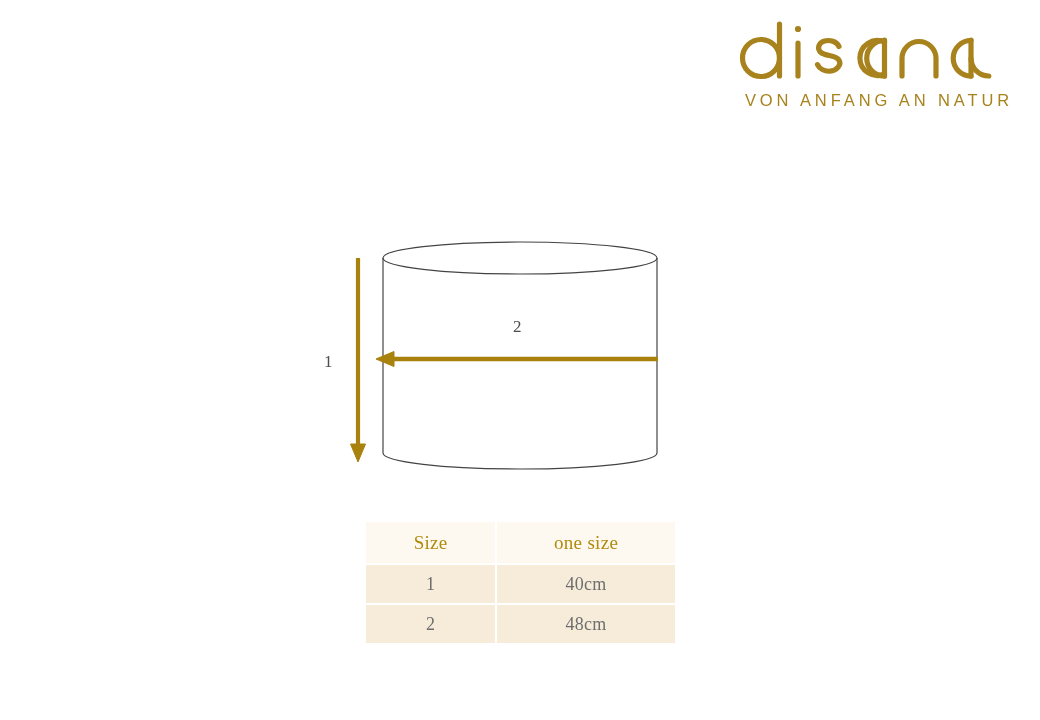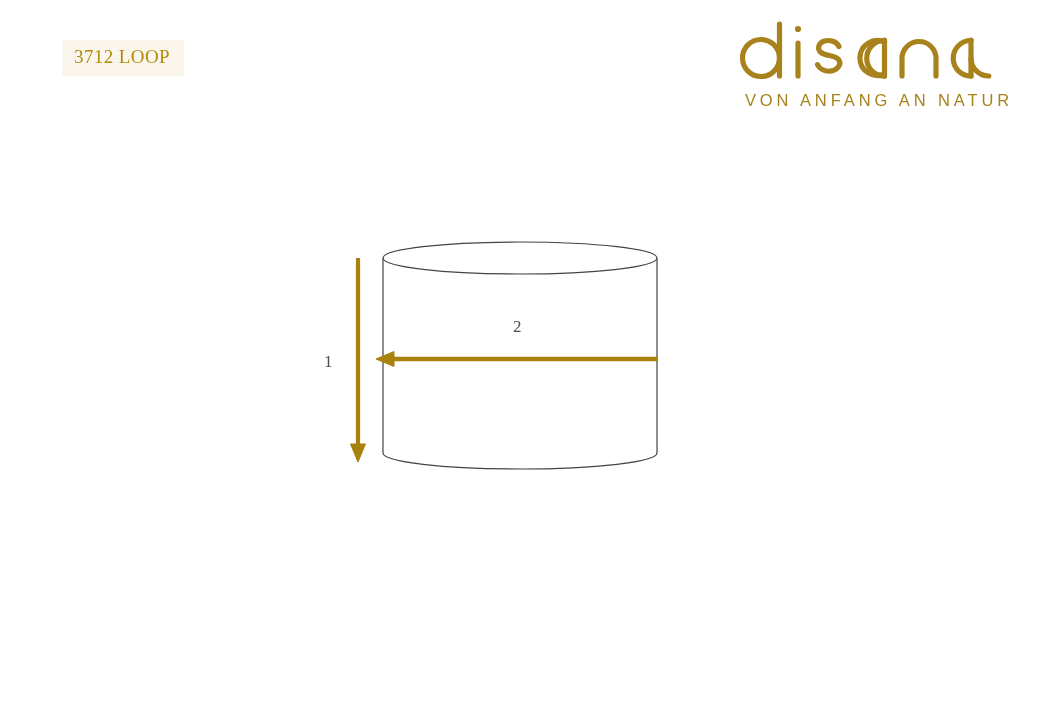--- a/index.html
+++ b/index.html
@@ -121,21 +121,20 @@
   .size-table .col-size { width: 130px; }
   .size-table .col-value { width: 179px; }
   .size-table .cell-gap-left { border-right: 2px solid #ffffff; }
   .size-table tr.row-gap > * { border-bottom: 2px solid #ffffff; }
 </style>
 </head>
 <body>
 
 <div class="page">
 
-  <div class="product-badge">3712 LOOP</div>
 
   <div class="brand">
     <svg class="brand-wordmark" viewBox="0 0 290 62" aria-hidden="true">
       <g fill="none" stroke="#a8821c" stroke-width="5.2" stroke-linecap="round">
 
         <circle cx="29" cy="40" r="18.5"></circle>
         <line x1="47.5" y1="6" x2="47.5" y2="58"></line>
 
         <line x1="66" y1="25" x2="66" y2="58"></line>
 
@@ -180,14 +179,32 @@
       <g stroke="#a8820c" fill="#a8820c">
         <line x1="90" y1="134" x2="358" y2="134" stroke-width="4.6"></line>
         <polygon points="76,134 94,126.5 94,141.5"></polygon>
       </g>
     </svg>
 
     <span class="dim-label label-1">1</span>
     <span class="dim-label label-2">2</span>
   </div>
 
+  <table class="size-table">
+    <thead>
+      <tr class="row-gap">
+        <th class="col-size cell-gap-left">Size</th>
+        <th class="col-value">one size</th>
+      </tr>
+    </thead>
+    <tbody>
+      <tr class="row-gap">
+        <td class="col-size cell-gap-left">1</td>
+        <td class="col-value">40cm</td>
+      </tr>
+      <tr>
+        <td class="col-size cell-gap-left">2</td>
+        <td class="col-value">48cm</td>
+      </tr>
+    </tbody>
+  </table>
 
 </div>
 
 </body></html>

